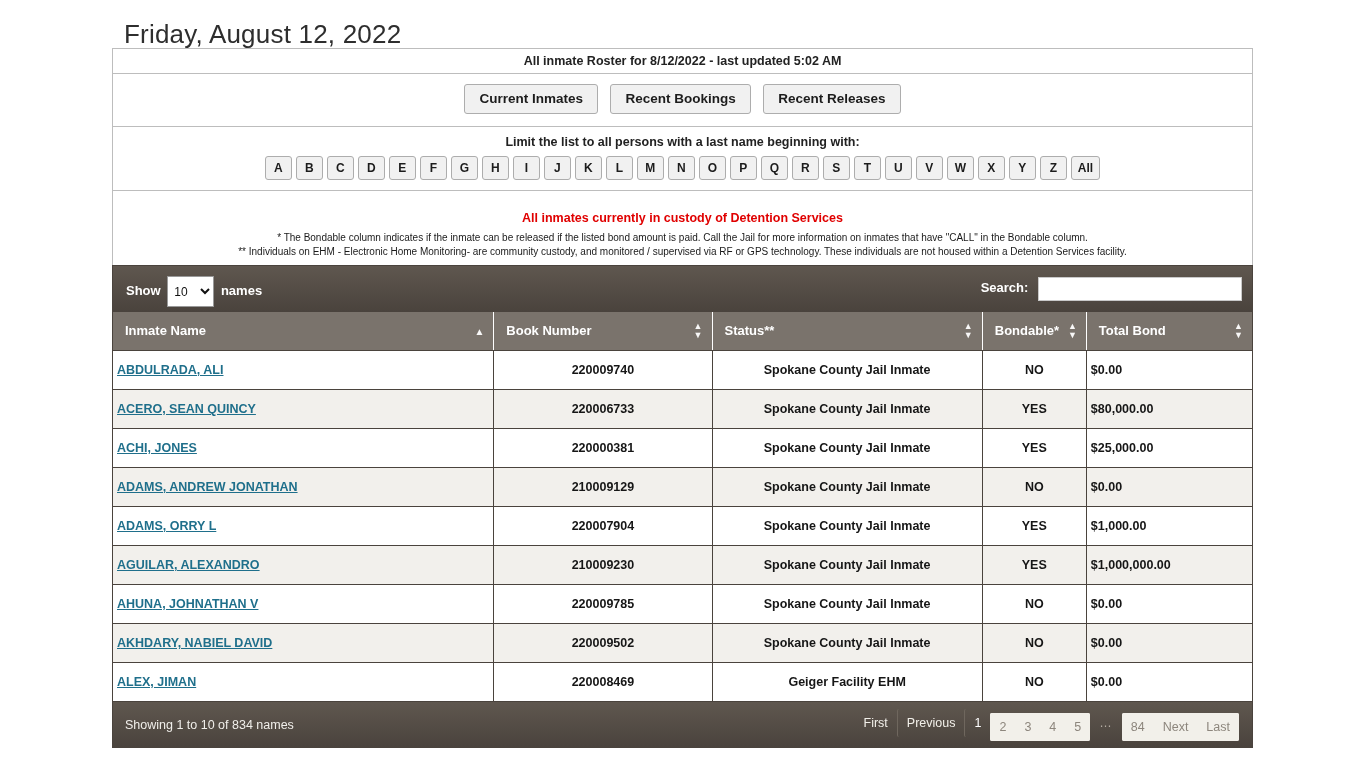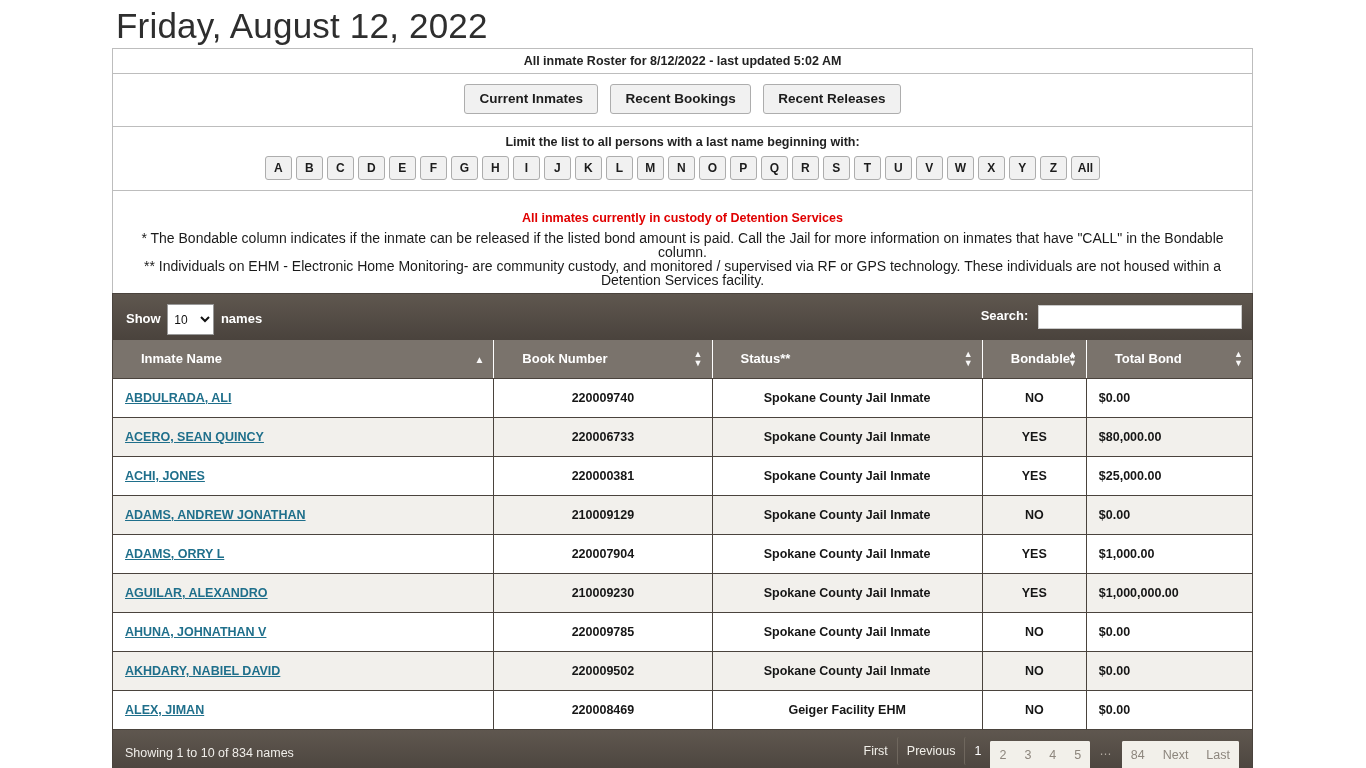--- a/index.html
+++ b/index.html
@@ -15,24 +15,24 @@
     font-family: "Liberation Sans", sans-serif;
     color: #000;
   }
   .page {
     position: relative;
     width: 1366px;
     height: 768px;
     overflow: hidden;
   }
   .date-title {
-    font-size: 35px;
+    font-size: 26px;
     font-weight: normal;
     color: #2e2e2e;
-    margin: 4px;
+    margin: 12px;
     padding: 0 0 0 112px;
     line-height: 44px;
     letter-spacing: 0.2px;
   }
   .roster-wrap {
     position: absolute;
     left: 112px;
     top: 48px;
     width: 1141px;
   }
@@ -104,21 +104,21 @@
   .custody-note {
     text-align: center;
     color: #e00000;
     font-weight: bold;
     font-size: 12.5px;
     padding: 8px 0 6px 0;
     margin-top: 12px;
   }
   .footnote {
     text-align: center;
-    font-size: 14px;
+    font-size: 10px;
     color: #1a1a1a;
     line-height: 14px;
     padding: 0 10px;
   }
   .footnote.last { padding-bottom: 6px; }
 
   
   .control-bar {
     background: linear-gradient(#5f574f, #4a433d);
     border: 1px solid #4a433d;
@@ -177,21 +177,21 @@
     table-layout: fixed;
     border-left: 1px solid #4a433d;
     border-right: 1px solid #4a433d;
   }
   table.roster th {
     background: #7a736c;
     color: #ffffff;
     font-size: 13px;
     font-weight: bold;
     text-align: left;
-    padding: 11px 12px 12px 28px;
+    padding: 11px 12px 12px 12px;
     border-right: 1px solid #ffffff;
     border-bottom: 1px solid #4a433d;
     position: relative;
     box-sizing: border-box;
   }
   table.roster th:last-child { border-right: none; }
   .sort-ind {
     position: absolute;
     right: 9px;
     top: 50%;
@@ -202,21 +202,21 @@
     opacity: 0.95;
   }
   .sort-ind .up { display: block; }
   .sort-ind .dn { display: block; }
   .sort-ind.asc { font-size: 10px; }
 
   table.roster td {
     font-size: 12.5px;
     font-weight: bold;
     color: #161616;
-    padding: 12px 12px;
+    padding: 12px 4px;
     border-bottom: 1px solid #4a433d;
     border-right: 1px solid #4a433d;
     box-sizing: border-box;
     background: #ffffff;
     vertical-align: middle;
   }
   table.roster td:last-child { border-right: none; }
   table.roster tr.odd td { background: #ffffff; }
   table.roster tr.even td { background: #f2f0ec; }
   .inmate-link {

